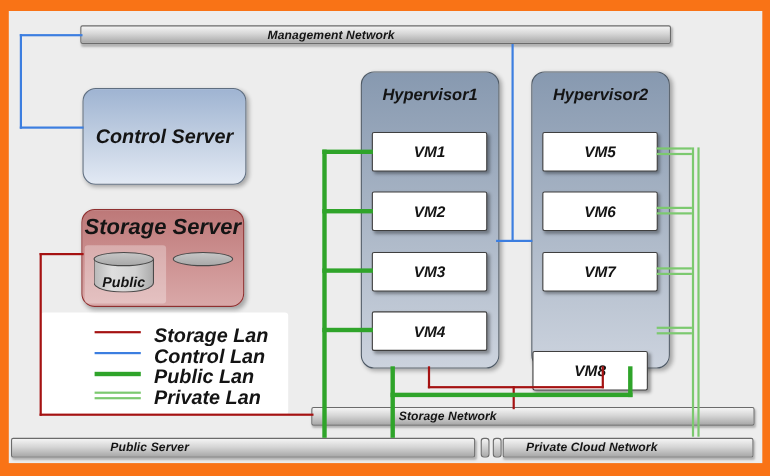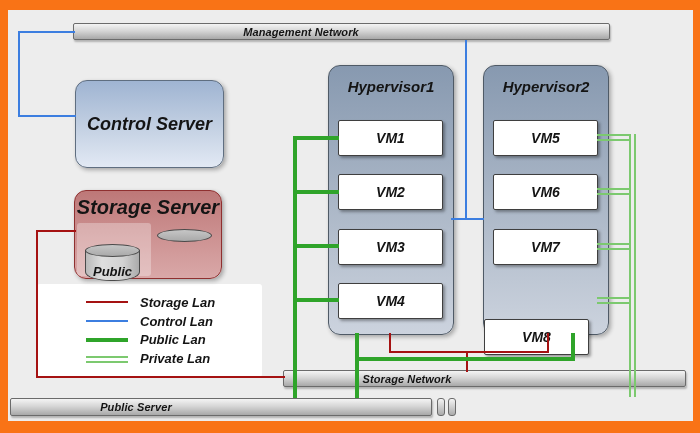--- a/index.html
+++ b/index.html
@@ -68,51 +68,54 @@
   
   .ln{position:absolute;z-index:6;}
   .red{background:#a51212;}
   .blue{background:#3c7ee0;}
   .green{background:#2fa42a;}
   .pln{border-color:#7cc96f;background:transparent;box-sizing:border-box;}
   .pln-v{border-left:2px solid #7cc96f;border-right:2px solid #7cc96f;}
   .pln-h{border-top:2px solid #7cc96f;border-bottom:2px solid #7cc96f;}
 
   
-  .legend-label{position:absolute;left:140px;font-size:13px;white-space:nowrap;z-index:6;}
+  .legend-label{position:absolute;left:140px;font-size:18px;white-space:nowrap;z-index:6;}
 </style>
 </head>
 <body>
 
 <div id="stage">
 
   <div class="panel-bg"></div>
   <div class="legend-bg"></div>
 
   <div class="netbar" style="left:73px;top:23px;width:535px;">
     <span class="netbar-label" style="left:227px;">Management Network</span>
   </div>
   <div class="netbar" style="left:283px;top:370px;width:401px;">
     <span class="netbar-label" style="left:123px;">Storage Network</span>
   </div>
   <div class="netbar" style="left:10px;top:398px;width:420px;height:16px;">
     <span class="netbar-label" style="left:125px;">Public Server</span>
   </div>
   <div class="sep" style="left:437px;top:398px;"></div>
   <div class="sep" style="left:448px;top:398px;"></div>
+  <div class="netbar" style="left:457px;top:398px;width:226px;height:16px;">
+    <span class="netbar-label" style="left:80px;">Private Cloud Network</span>
+  </div>
 
   <div class="box control-server">
     <span>Control Server</span>
   </div>
 
   <div class="box storage-server">
     <div class="storage-overlay"></div>
     <div class="storage-title">Storage Server</div>
   </div>
-  <div class="cyl" style="left:85px;top:244px;">
+  <div class="cyl" style="left:85px;top:229px;">
     <div class="cyl-body">Public</div>
     <div class="cyl-top"></div>
   </div>
   <div class="cyl" style="left:157px;top:229px;">
     <div class="cyl-top"></div>
   </div>
 
   <div class="box hyp" style="left:328px;">
     <div class="hyp-title">Hypervisor1</div>
     <div class="vm" style="left:9px;top:54px;">VM1</div>

